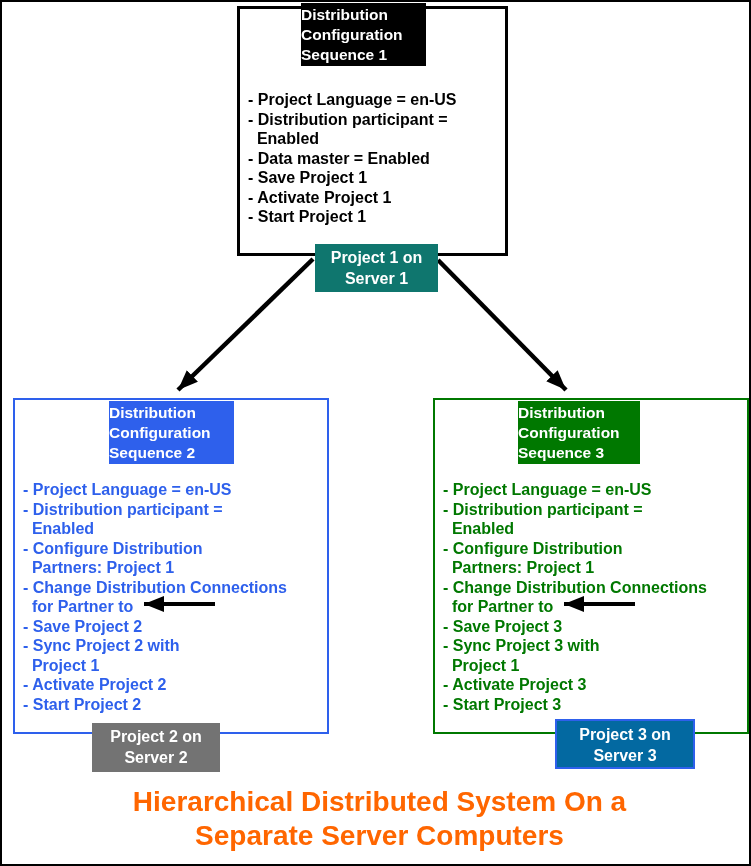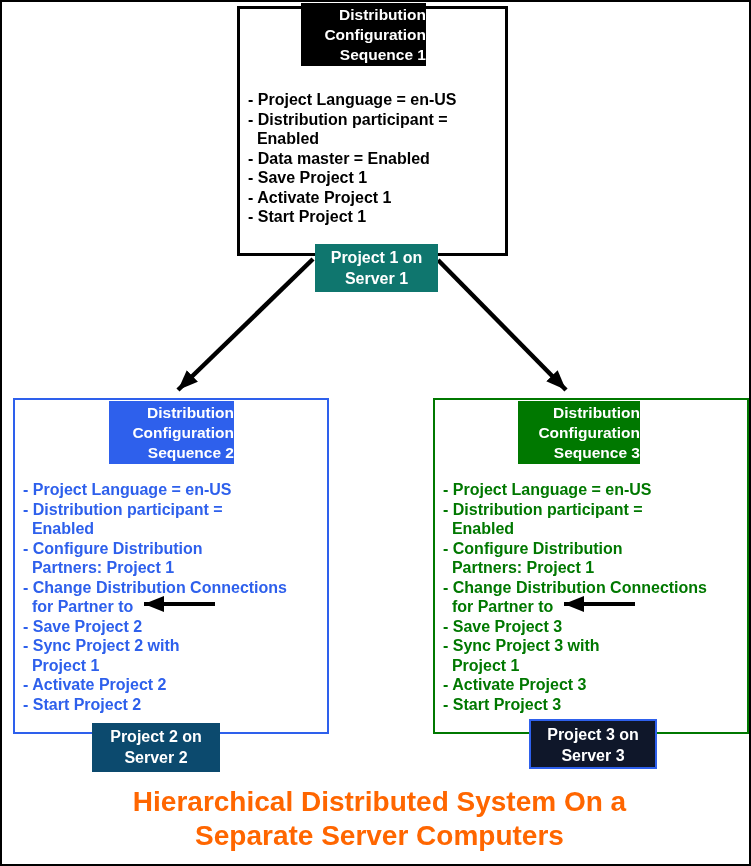--- a/index.html
+++ b/index.html
@@ -7,36 +7,36 @@
   .canvas {
     position:relative; width:751px; height:866px; background:#ffffff;
     border:2px solid #000000; overflow:hidden;
     font-family:"Liberation Sans","DejaVu Sans",sans-serif; font-weight:bold;
   }
   .box { position:absolute; background:#ffffff; z-index:0; }
   #box1 { left:235px; top:4px;   width:271px; height:250px; border:3px solid #000000; }
   #box2 { left:11px;  top:396px; width:316px; height:336px; border:2px solid #2E60EC; }
   #box3 { left:431px; top:396px; width:316px; height:336px; border:2px solid #007800; }
 
-  .hdr { position:absolute; color:#ffffff; text-align:right; font-size:15.5px;
+  .hdr { position:absolute; color:#ffffff; text-align:left; font-size:15.5px;
          line-height:20px; white-space:pre; padding-top:2px; z-index:2; }
   #hdr1 { left:299px; top:1px;   width:125px; height:63px; background:#000000; }
   #hdr2 { left:107px; top:399px; width:125px; height:63px; background:#2E60EC; }
   #hdr3 { left:516px; top:399px; width:122px; height:63px; background:#007800; }
 
   .steps { position:absolute; font-size:16px; line-height:19.5px; white-space:pre; z-index:0; }
   #steps1 { left:246px; top:88px;  color:#000000; }
   #steps2 { left:21px;  top:478px; color:#2E60EC; }
   #steps3 { left:441px; top:478px; color:#007800; }
 
   .srv { position:absolute; color:#ffffff; text-align:center; font-size:16px;
          line-height:21px; white-space:pre; padding-top:3px; z-index:2; }
   #srv1 { left:313px; top:242px; width:123px; height:48px; background:#0f766e; }
-  #srv2 { left:90px;  top:721px; width:128px; height:49px; background:#0c4a6e; }
-  #srv3 { left:527px; top:717px; width:128px; height:50px; background:#0f172a; border:2px solid #2E60EC; }
+  #srv2 { left:90px;  top:721px; width:128px; height:49px; background:#737373; }
+  #srv3 { left:553px; top:717px; width:140px; height:50px; background:#0369a1; border:2px solid #2E60EC; }
 
   .overlay { position:absolute; left:0; top:0; width:751px; height:866px;
              z-index:1; pointer-events:none; }
 
   .title { position:absolute; left:0; right:0; top:783px; text-align:center;
            color:#FF6600; font-size:28px; line-height:34px; white-space:pre; z-index:0;margin-left:8px; }
 </style>
 </head>
 <body>
 

